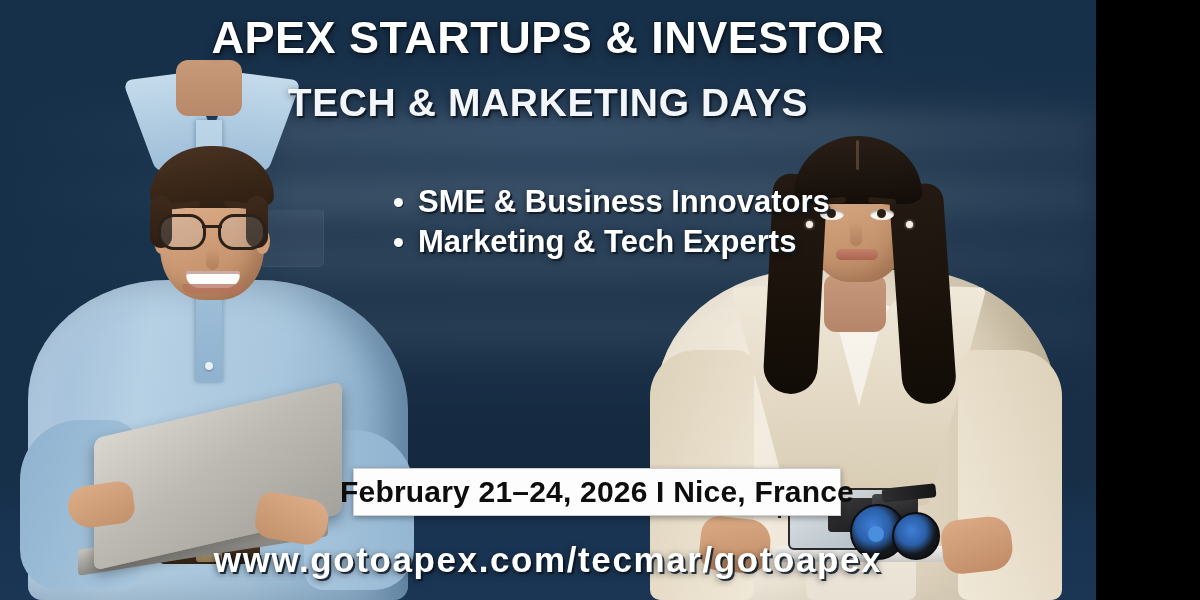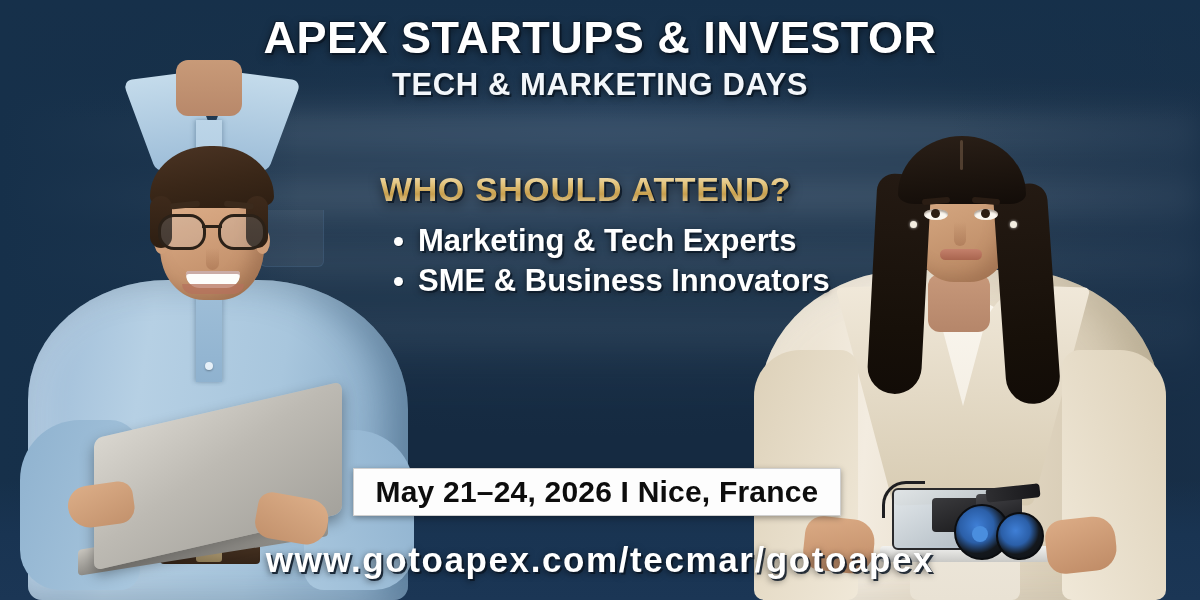--- a/index.html
+++ b/index.html
@@ -6,21 +6,21 @@
     margin: 0;
     padding: 0;
     background: #000;
   }
   body {
     font-family: "Liberation Sans", sans-serif;
   }
 
   #banner {
     position: relative;
-    width: 1200px;
+    width: 1096px;
     height: 600px;
     overflow: hidden;
     background: #17304a;
   }
 
   
   .bg-base {
     position: absolute;
     inset: 0;
     background:
@@ -341,23 +341,23 @@
     font-size: 45px;
     line-height: 48px;
     letter-spacing: 0.5px;
     color: #ffffff;
     text-shadow:
       2px 2px 0 rgba(10,22,36,.85),
       -1px -1px 0 rgba(10,22,36,.6),
       0 3px 9px rgba(0,0,0,.55);
   }
   .subtitle-line {
-    margin-top: 6px;
+    margin-top: 24px;
     font-weight: bold;
-    font-size: 31px;
+    font-size: 39px;
     line-height: 34px;
     letter-spacing: 0.6px;
     color: #f2f6fa;
     text-shadow:
       2px 2px 0 rgba(10,22,36,.8),
       0 2px 7px rgba(0,0,0,.5);
   }
 
   .attend-block {
     position: absolute; left: 380px; top: 170px; z-index: 6;
@@ -519,32 +519,31 @@
     <div class="w-hand-l"></div>
     <div class="w-hand-r"></div>
   </div>
 
   <div class="title-block">
     <div class="title-line">APEX STARTUPS &amp; INVESTOR</div>
     <div class="subtitle-line">TECH &amp; MARKETING DAYS</div>
   </div>
 
   <div class="attend-block">
-    <div class="attend-heading">WHO SHOULD ATTEND?</div>
     <ul class="attend-list">
+      <li class="attend-item">
+        <span class="attend-bullet"></span>
+        <span>SME &amp; Business Innovators</span>
+      </li>
       <li class="attend-item">
         <span class="attend-bullet"></span>
         <span>Marketing &amp; Tech Experts</span>
       </li>
-      <li class="attend-item">
-        <span class="attend-bullet"></span>
-        <span>SME &amp; Business Innovators</span>
-      </li>
     </ul>
   </div>
 
   <div class="date-banner">
-    <span class="date-text">May 21–24, 2026 I Nice, France</span>
+    <span class="date-text">February 21–24, 2026 I Nice, France</span>
   </div>
 
   <div class="url-line">www.gotoapex.com/tecmar/gotoapex</div>
 
 </div>
 
 </body></html>

